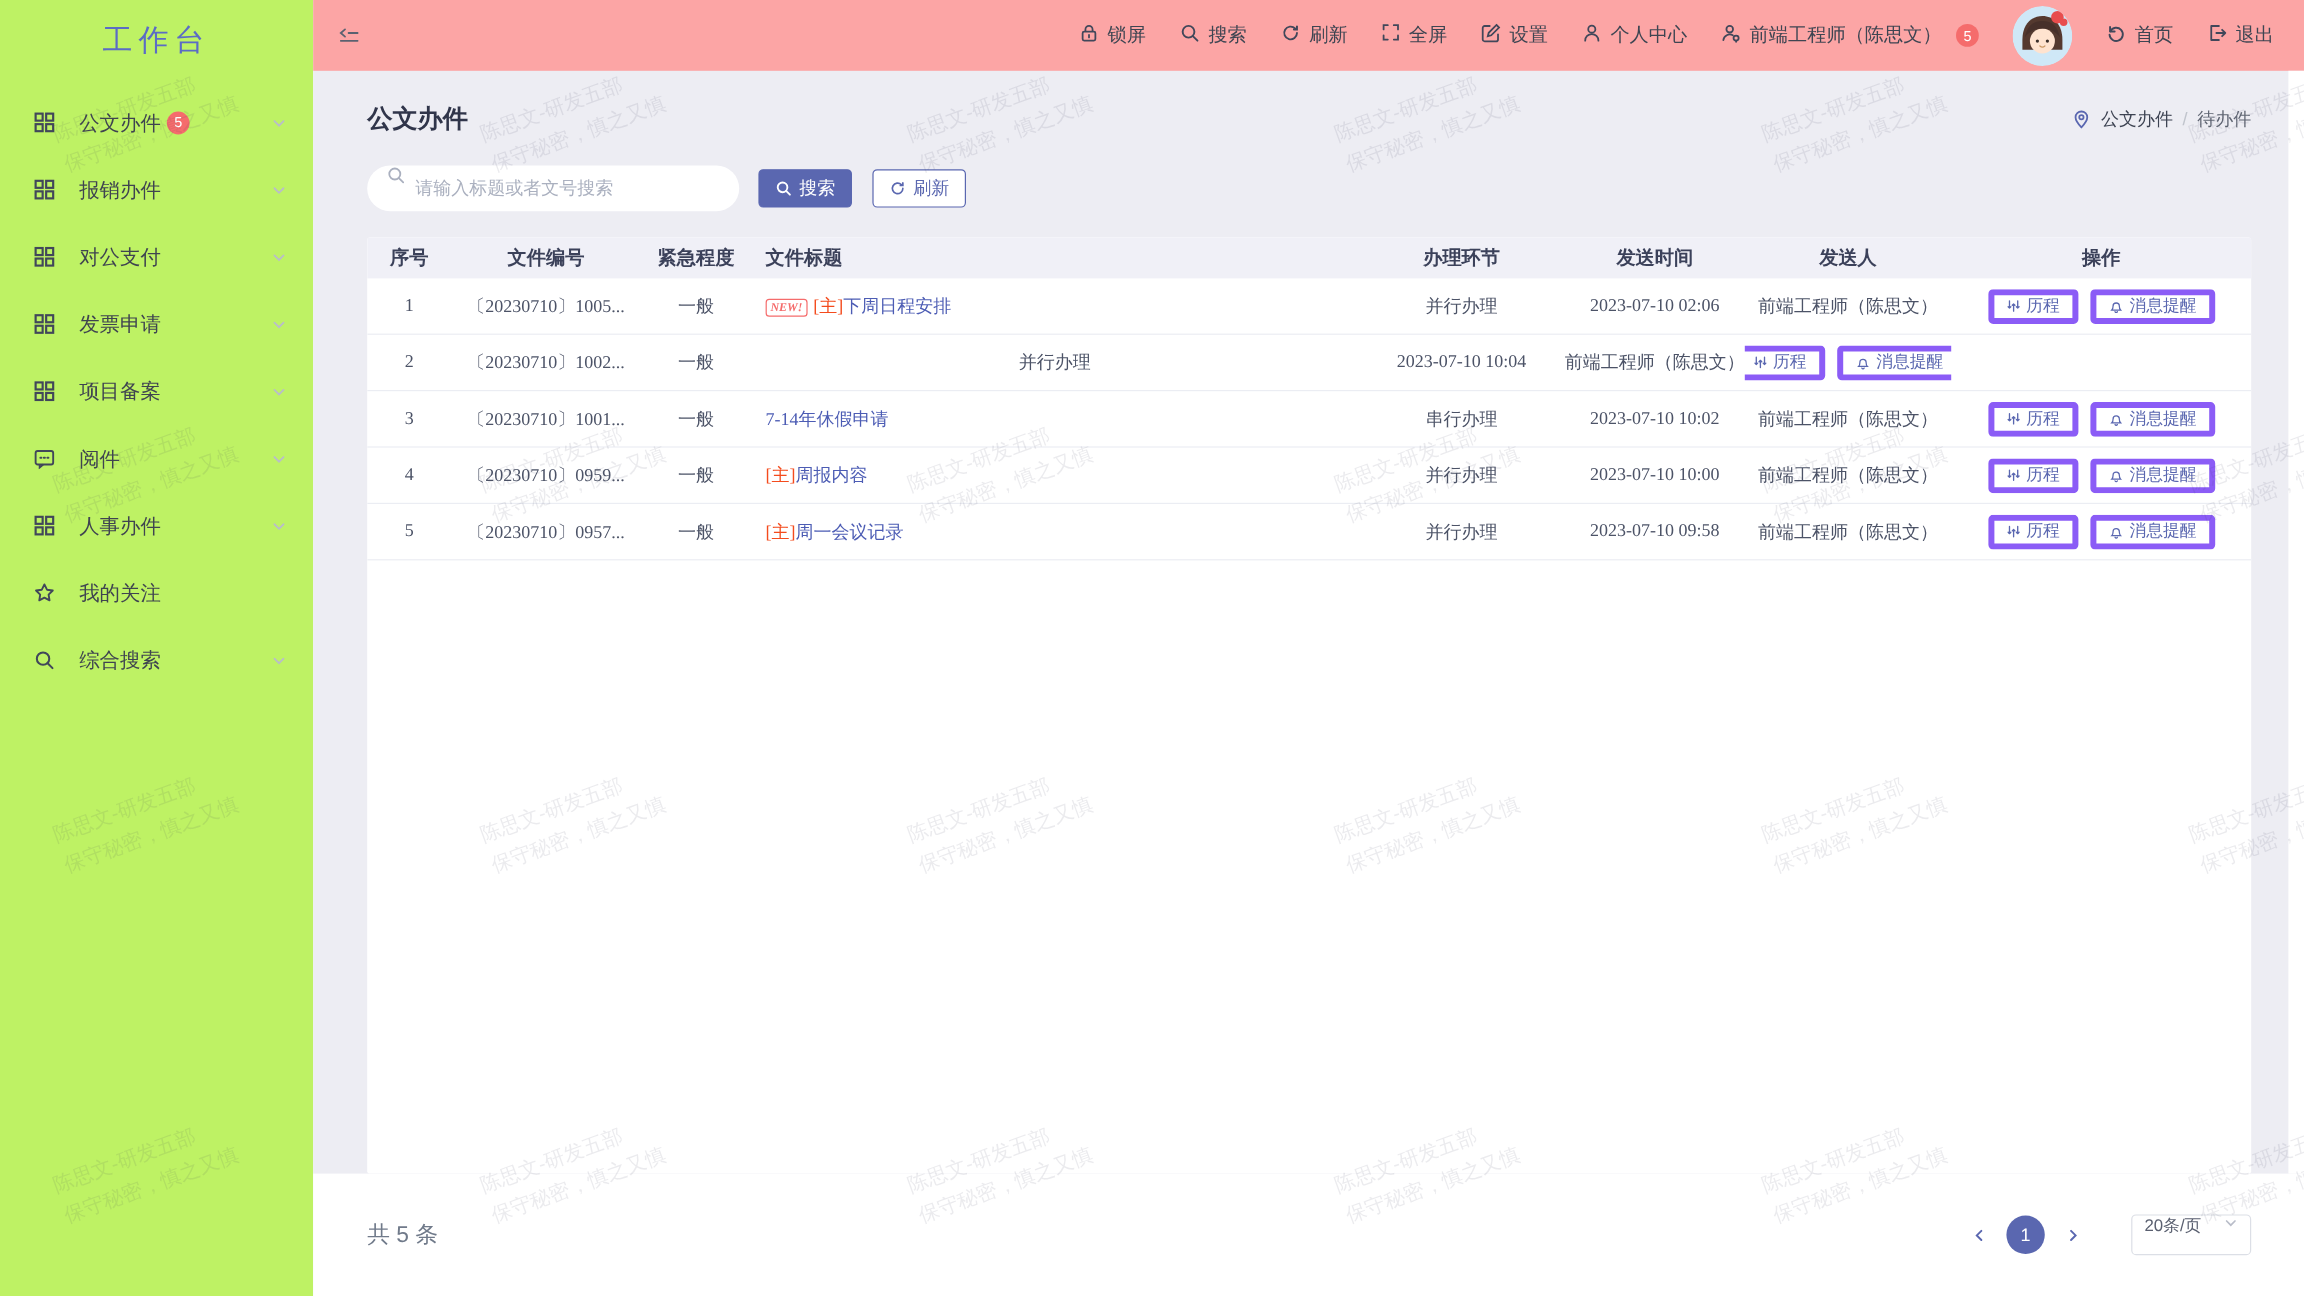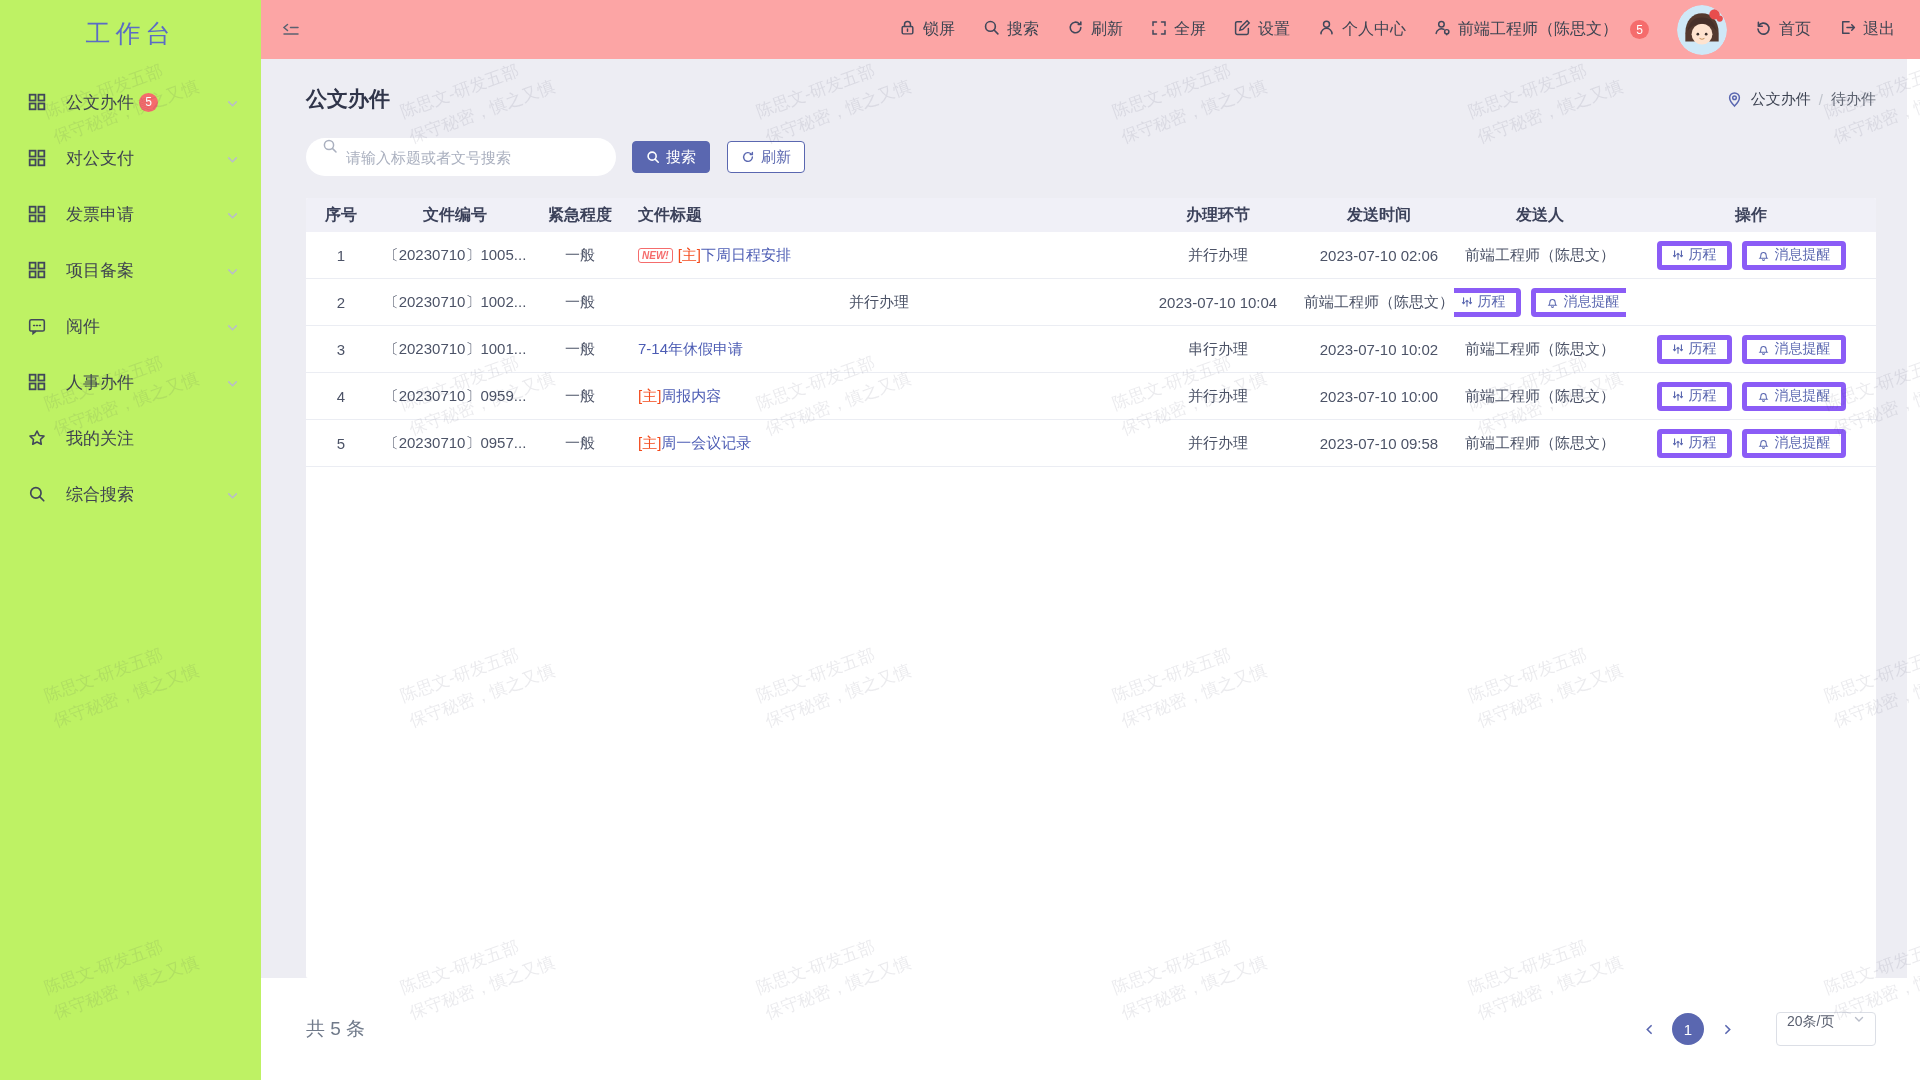--- a/index.html
+++ b/index.html
@@ -39,21 +39,21 @@
   .search-box { width:310px; height:38px; background:#fff; border-radius:19px; display:flex;
                 padding:0 16px; gap:8px; }
   .search-box input { border:none; outline:none; flex:1; font-size:15px; color:#40475c;
                       font-family:inherit; background:transparent; }
   .search-box input::placeholder { color:#aab0bf; }
   .btn { height:32px; border-radius:4px; display:inline-flex; align-items:center; gap:6px;
          padding:0 13px; font-size:15px; cursor:pointer; border:1px solid #5a67b0; }
   .btn-primary { background:#5a67b0; color:#fff; margin-left:16px; }
   .btn-plain { background:#fff; color:#5a67b0; margin-left:17px; }
   
-  .table-card { margin-top:22px; flex:1; background:#fff; border-radius:2px; overflow:hidden; min-height:0; }
+  .table-card { margin-top:22px; flex:1; background:#fff; border-radius:2px; overflow:hidden; min-height:0;font-family:Liberation Serif, serif; }
   .tr { display:grid; grid-template-columns:70px 158px 92px 1fr 172px 150px 172px 250px; align-items:center; }
   .thead { height:34px; background:#f0f0f7; }
   .th { font-size:16px; font-weight:700; color:#3b415a; text-align:center; }
   .th.left, .td.left { text-align:left; padding-left:12px; }
   .tbody .tr { height:47px; border-bottom:1px solid #ebedf3; }
   .td { font-size:15px; color:#4c5367; text-align:center; white-space:nowrap; overflow:hidden; }
   .doc-title { color:#4c5cb4; cursor:pointer; }
   .doc-prefix { color:#f44b1d; }
   .new-tag { display:inline-block; border:1px solid #f56c6c; color:#f56c6c; font-size:10px;
              font-weight:700; font-style:italic; line-height:13px; padding:0 3px; border-radius:3px;
@@ -94,20 +94,34 @@
             <rect x="9.3" y="9.3" width="5.2" height="5.2"></rect>
           </svg>
         </span>
       <span class="s-label">公文办件</span>
       <span class="badge">5</span>
       <span class="chev"><svg viewBox="0 0 12 12" fill="none" stroke="#b9bdc9" stroke-width="1.4" stroke-linecap="round">
             <path d="M2.5 4.5L6 8l3.5-3.5"></path>
           </svg></span>
     </div>
 
+    <div class="side-item">
+      <span class="s-icon">
+          <svg viewBox="0 0 16 16" fill="none" stroke="#41475a" stroke-width="1.6">
+            <rect x="1.5" y="1.5" width="5.2" height="5.2"></rect>
+            <rect x="9.3" y="1.5" width="5.2" height="5.2"></rect>
+            <rect x="1.5" y="9.3" width="5.2" height="5.2"></rect>
+            <rect x="9.3" y="9.3" width="5.2" height="5.2"></rect>
+          </svg>
+        </span>
+      <span class="s-label">报销办件</span>
+      <span class="chev"><svg viewBox="0 0 12 12" fill="none" stroke="#b9bdc9" stroke-width="1.4" stroke-linecap="round">
+            <path d="M2.5 4.5L6 8l3.5-3.5"></path>
+          </svg></span>
+    </div>
 
     <div class="side-item">
       <span class="s-icon">
           <svg viewBox="0 0 16 16" fill="none" stroke="#41475a" stroke-width="1.6">
             <rect x="1.5" y="1.5" width="5.2" height="5.2"></rect>
             <rect x="9.3" y="1.5" width="5.2" height="5.2"></rect>
             <rect x="1.5" y="9.3" width="5.2" height="5.2"></rect>
             <rect x="9.3" y="9.3" width="5.2" height="5.2"></rect>
           </svg>
         </span>

